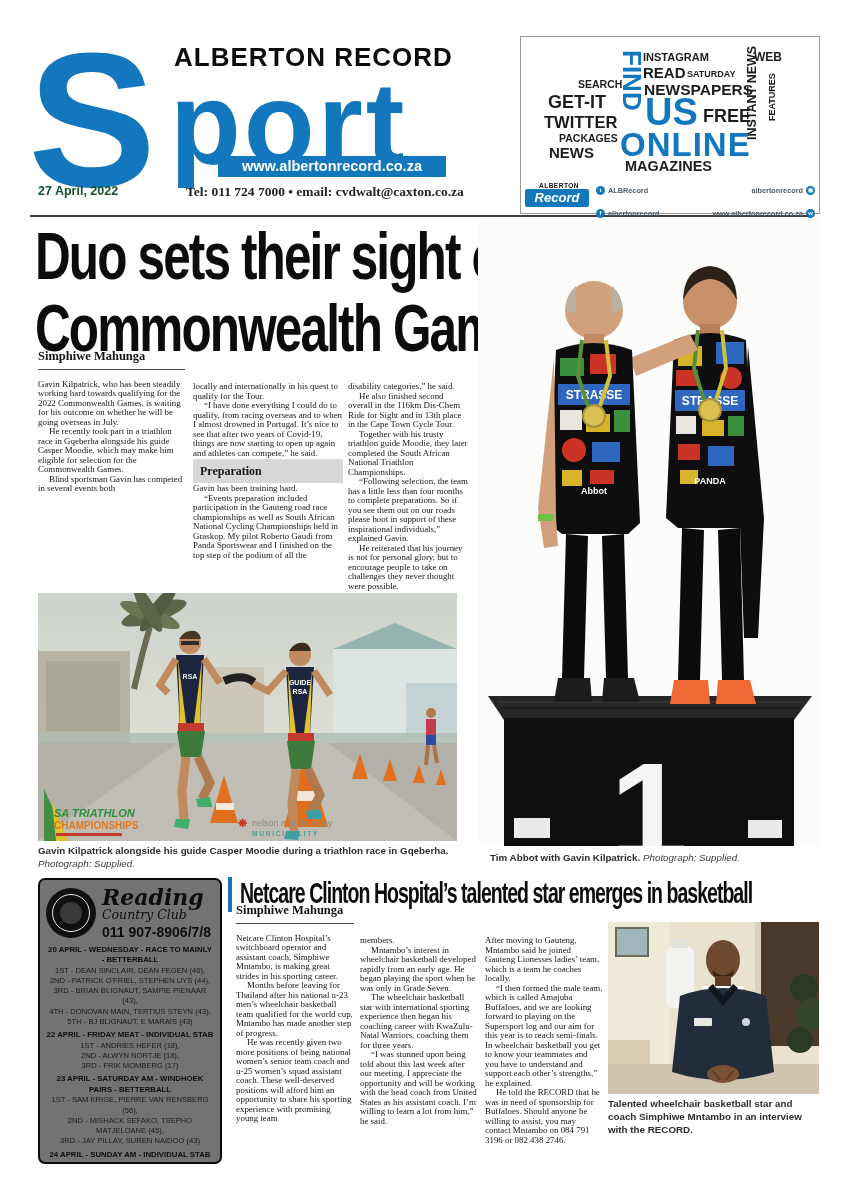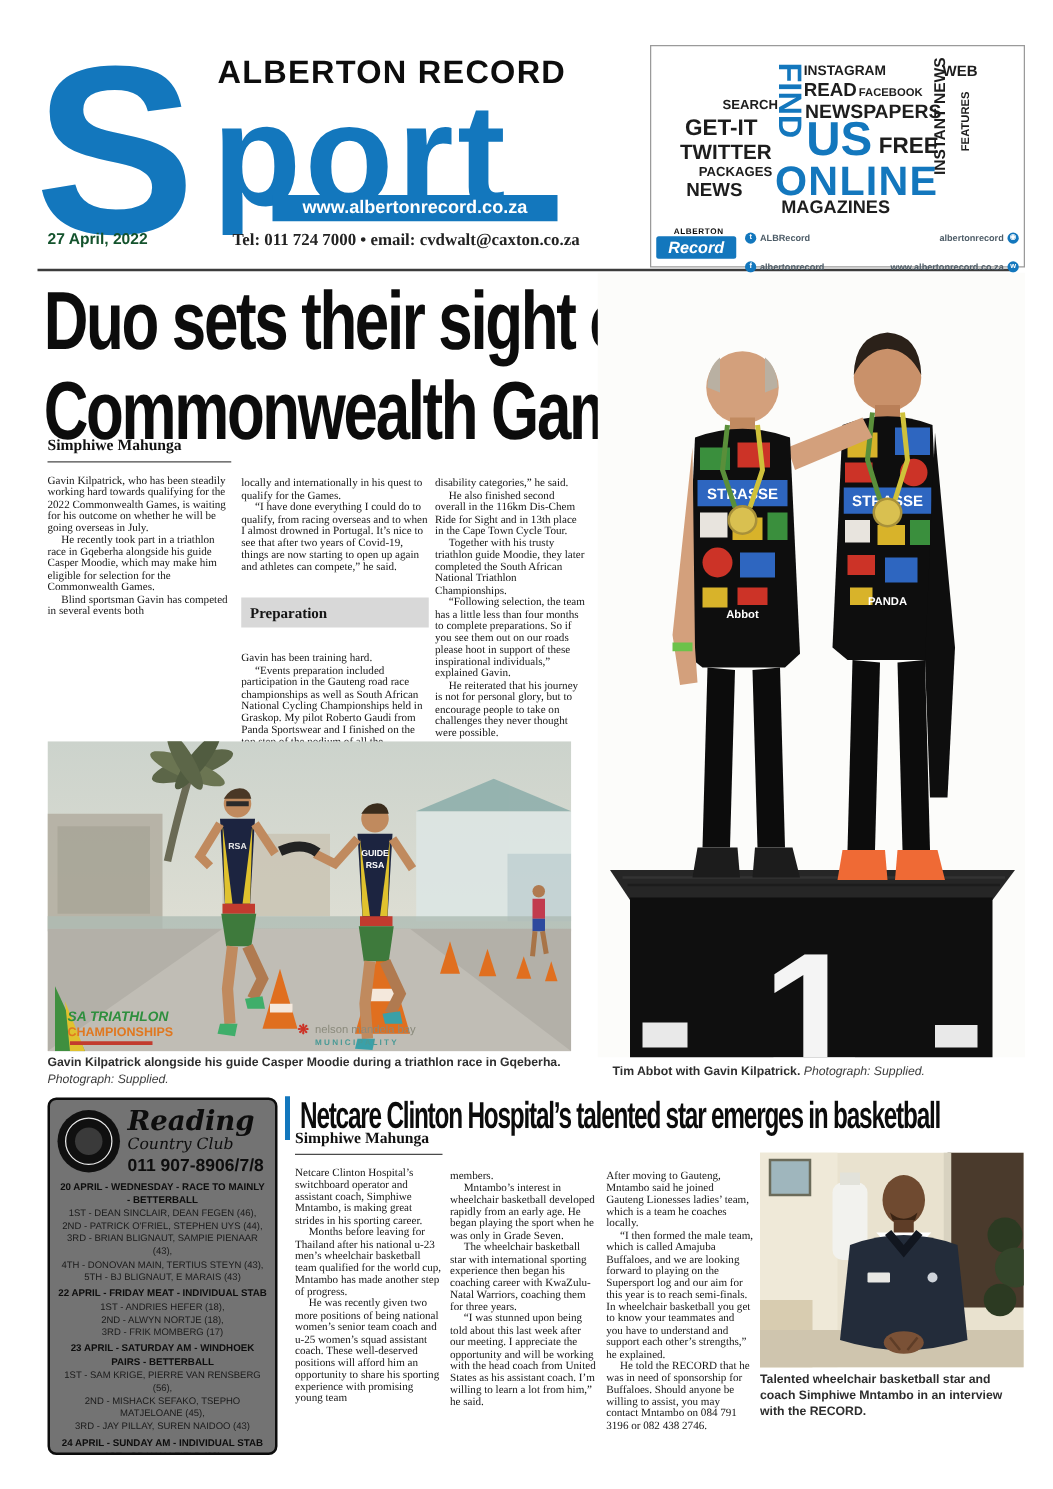--- a/index.html
+++ b/index.html
@@ -53,21 +53,21 @@
                    color:#0c0c0c; letter-spacing:-2.5px; transform:scaleX(.75); transform-origin:0 0; white-space:nowrap; }
   .byline { font:bold 12.5px/1 "Liberation Serif", serif; color:#111; }
   .byline-rule { border-bottom:1.5px solid #4a4a4a; margin:6px 0 10px; }
   .body-col { position:absolute; font:8.9px/1.07 "Liberation Serif", serif; color:#151515; text-align:left; }
   .body-col p { margin:0; }
   .grp p + p { text-indent:11px; }
   .colpad { padding-top:32px; }
   #m-col1 { left:38px;  top:350px; width:147px; }
   #m-col2 { left:193px; top:350px; width:150px; }
   #m-col3 { left:348px; top:350px; width:122px; }
-  .subhead-box { background:#d8d8d8; font:bold 12px "Liberation Serif", serif; padding:5px 7px 4px; margin:20px 0; }
+  .subhead-box { background:#d8d8d8; font:bold 12px "Liberation Serif", serif; padding:5px 7px 4px; margin:1px 0; }
 
   .photo { position:absolute; }
   #triathlon-photo { left:38px; top:593px; width:419px; height:248px; }
   #podium-photo    { left:478px; top:218px; width:342px; height:628px; }
   #interview-photo { left:608px; top:922px; width:211px; height:172px; }
 
   .caption { position:absolute; font:bold 9.8px/1.32 "Liberation Sans", sans-serif; color:#2e2e2e; }
   .credit { font-style:italic; font-weight:normal; color:#3c3c3c; }
   #cap-triathlon { left:38px; top:845px; width:418px; }
   #cap-podium    { left:490px; top:852px; width:330px; }
@@ -111,21 +111,21 @@
     <div class="port">port</div>
     <div class="web-bar">www.albertonrecord.co.za</div>
     <div class="issue-date">27 April, 2022</div>
     <div class="contact">Tel: 011 724 7000  •  email: cvdwalt@caxton.co.za</div>
     <div class="mast-rule"></div>
   </div>
 
   <div class="promo">
     <span class="pw w-instagram">INSTAGRAM</span>
     <span class="pw w-read">READ</span>
-    <span class="pw w-facebook">FACEBOOK</span>
+    <span class="pw w-facebook">SATURDAY</span>
     <span class="pw w-newspapers">NEWSPAPERS</span>
     <span class="pw w-web">WEB</span>
     <span class="pw w-instantnews vert-up">INSTANT NEWS</span>
     <span class="pw w-features vert-up">FEATURES</span>
     <span class="pw w-search">SEARCH</span>
     <span class="pw w-getit">GET-IT</span>
     <span class="pw w-twitter">TWITTER</span>
     <span class="pw w-packages">PACKAGES</span>
     <span class="pw w-news">NEWS</span>
     <span class="pw w-find vert-down blue">FIND</span>
@@ -173,21 +173,21 @@
     <div class="byline-rule"></div>
     <div class="grp">
       <p>Gavin Kilpatrick, who has been steadily working hard towards qualifying for the 2022 Commonwealth Games, is waiting for his outcome on whether he will be going overseas in July.</p>
       <p>He recently took part in a triathlon race in Gqeberha alongside his guide Casper Moodie, which may make him eligible for selection for the Commonwealth Games.</p>
       <p>Blind sportsman Gavin has competed in several events both</p>
     </div>
   </div>
 
   <div class="body-col colpad" id="m-col2">
     <div class="grp">
-      <p>locally and internationally in his quest to qualify for the Games.</p>
+      <p>locally and internationally in his quest to qualify for the Tour.</p>
       <p>“I have done everything I could do to qualify, from racing overseas and to when I almost drowned in Portugal. It’s nice to see that after two years of Covid-19, things are now starting to open up again and athletes can compete,” he said.</p>
     </div>
     <div class="subhead-box">Preparation</div>
     <div class="grp">
       <p>Gavin has been training hard.</p>
       <p>“Events preparation included participation in the Gauteng road race championships as well as South African National Cycling Championships held in Graskop. My pilot Roberto Gaudi from Panda Sportswear and I finished on the top step of the podium of all the</p>
     </div>
   </div>
 
   <div class="body-col colpad" id="m-col3">

